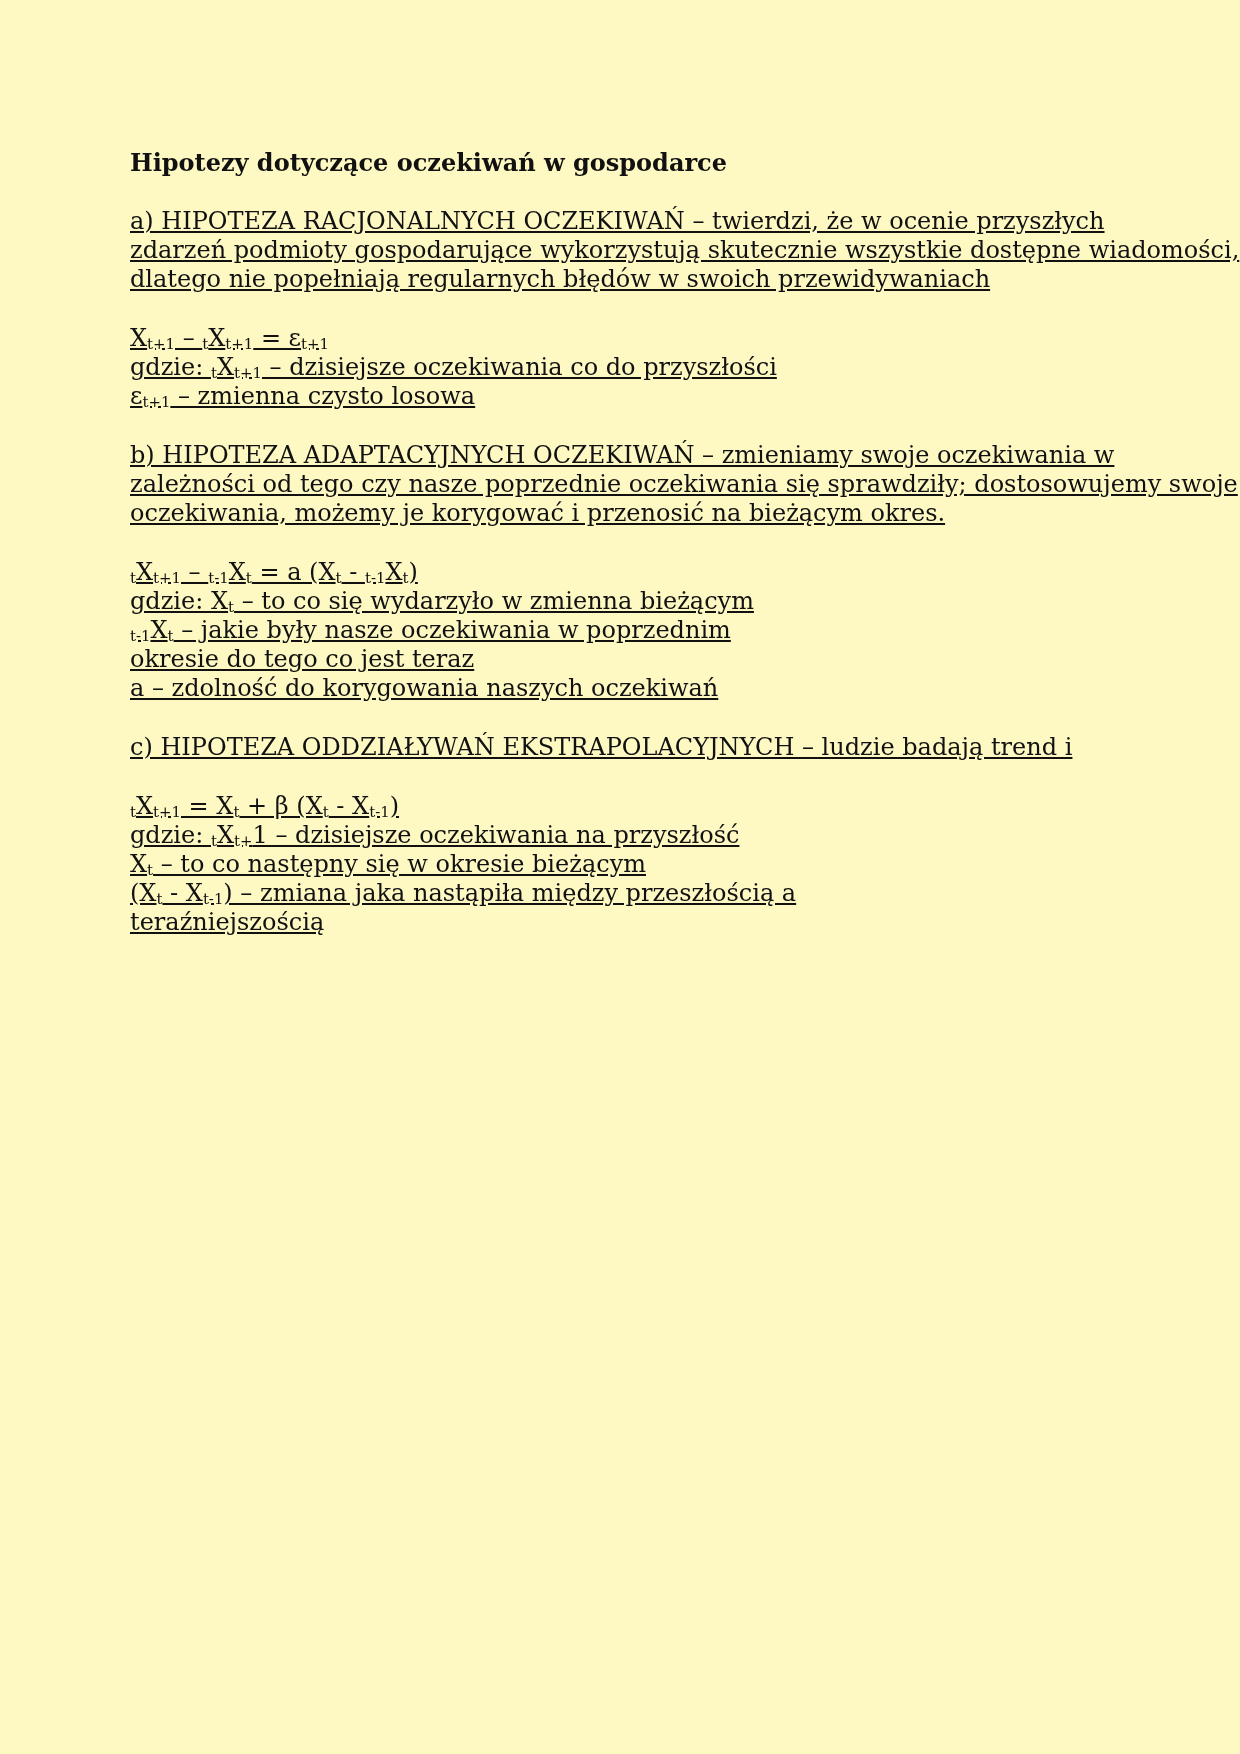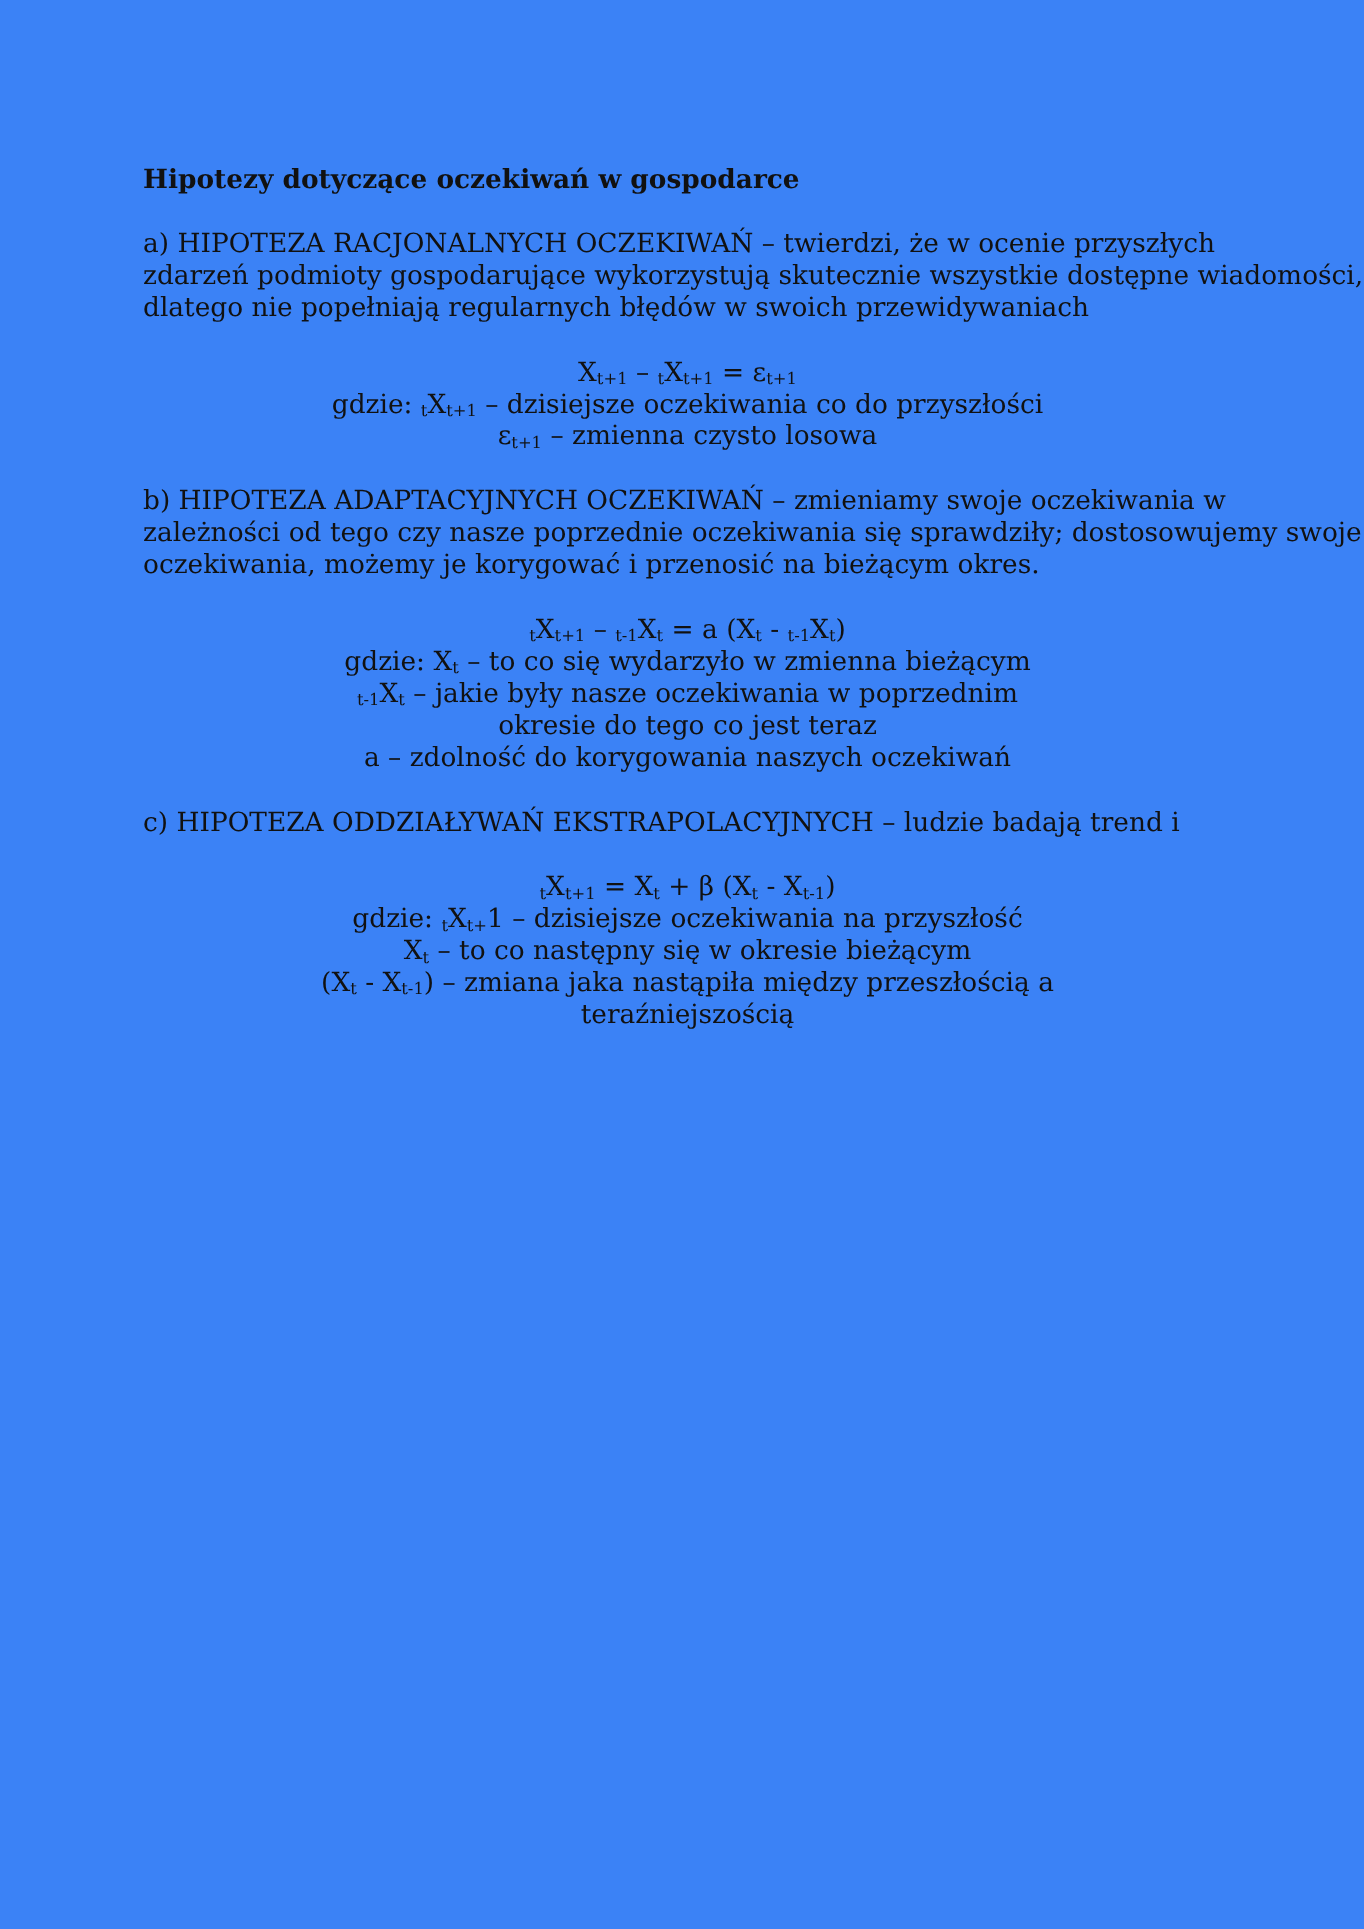--- a/index.html
+++ b/index.html
@@ -4,44 +4,44 @@
 <style>
   html, body {
     margin: 0;
     padding: 0;
     background: #ffffff;
   }
   .page {
     position: relative;
     width: 1240px;
     height: 1754px;
-    background: #3b82f6;
+    background: #fef9c3;
     box-sizing: border-box;
     padding: 148px 120px 0 130px;
     font-family: "DejaVu Serif", "Liberation Serif", serif;
     font-size: 24px;
     line-height: 29px;
     color: #111111;
     overflow: hidden;
   }
   .title {
     font-weight: bold;
     font-size: 24px;
     line-height: 29px;
     margin: 0 0 30px 0;
   }
   .section {
     margin: 0;
+    text-decoration: underline;
   }
   .intro {
     margin: 0 0 30px 0;
   }
   .formula-block {
     margin: 0 0 30px 0;
-    text-align: center;
   }
   .line {
     margin: 0;
     white-space: nowrap;
   }
   sub {
     font-size: 0.62em;
     line-height: 0;
     vertical-align: baseline;
     position: relative;

